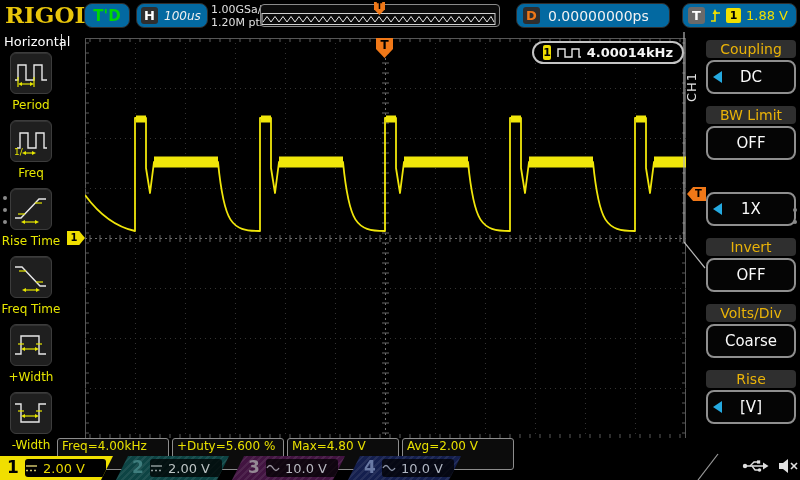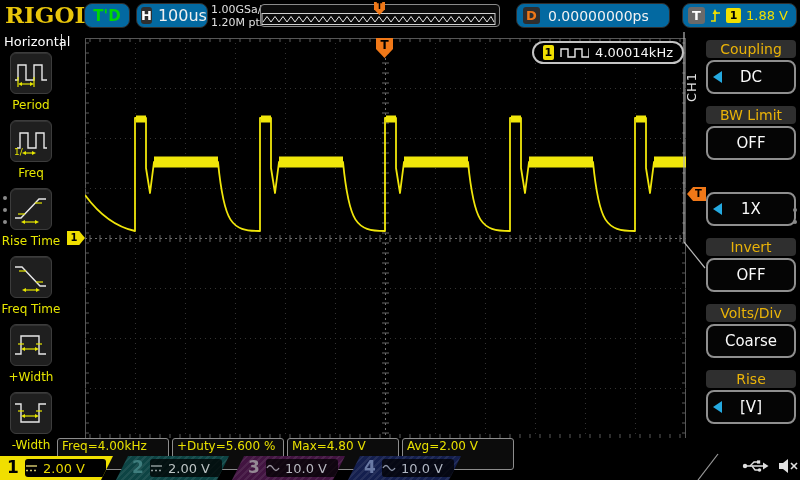--- a/index.html
+++ b/index.html
@@ -9,21 +9,21 @@
 
   
   .logo{left:5px;top:1px;font-family:"DejaVu Serif",serif;font-weight:bold;font-size:23px;color:#e9c60b;}
   .badge{background:#0369a1;border:1px solid #2e2e2e;border-radius:8px;height:25px;top:3px;
          display:flex;align-items:center;box-sizing:border-box;}
   .td-badge{left:84px;width:46px;justify-content:center;color:#00d800;font-weight:bold;font-size:15px;}
   .h-box{left:136px;width:72px;padding:0 4px;gap:6px;}
   .keysq{width:17px;height:17px;border-radius:3px;display:flex;align-items:center;justify-content:center;
          font-weight:bold;font-size:13px;}
   .h-key{background:#2f2f2f;color:#fff;}
-  .h-val{color:#f0f0f0;font-size:16px;}
+  .h-val{color:#f0f0f0;font-size:12px;font-style:italic;}
   .samples{left:211px;top:3px;color:#e0e0e0;font-size:11px;line-height:13px;}
   .preview{left:260px;top:4px;width:240px;height:23px;background:#0b0b0b;border:1px solid #8a8a8a;
            border-radius:4px;box-sizing:border-box;}
   .ptrig{left:374px;top:2px;width:11px;height:13px;background:#f07818;color:#000;font-size:8px;font-weight:bold;
          text-align:center;line-height:9px;clip-path:polygon(0 0,100% 0,100% 55%,50% 100%,0 55%);}
   .d-box{left:516px;width:154px;padding:0 6px;gap:8px;}
   .d-key{background:#2e2e2e;color:#f07818;}
   .d-val{color:#f2f2f2;font-size:14px;}
   .t-box{left:682px;width:115px;padding:0 5px;gap:5px;}
   .t-key{background:#6a6a6a;color:#fff;}
@@ -39,21 +39,21 @@
         box-shadow:inset 0 1px 0 #333;}
   .llabel{left:0;width:62px;text-align:center;color:#e6e600;font-size:12px;}
   .pagedot{width:4px;height:4px;border-radius:50%;background:#8a8a8a;}
 
   
   #grid-svg{left:85px;top:38px;}
   .freq-badge{left:532px;top:41px;width:152px;height:23px;background:#000;border:2px solid #c4c4c4;
               border-radius:12px;display:flex;align-items:center;gap:6px;padding:0 9px;box-sizing:border-box;}
   .fb-ch{width:15px;height:15px;background:#f0df00;border-radius:2px;color:#000;font-weight:bold;font-size:11px;
          display:flex;align-items:center;justify-content:center;}
-  .fb-val{color:#f5f5f5;font-size:13px;}
+  .fb-val{color:#f5f5f5;font-size:13px;font-weight:bold;}
   .trig-pos{left:376px;top:38px;width:17px;height:20px;background:#f07818;color:#000;font-weight:bold;
             font-size:12px;text-align:center;line-height:15px;
             clip-path:polygon(0 0,100% 0,100% 55%,50% 100%,0 55%);}
   .trig-lvl{left:687px;top:187px;width:19px;height:14px;background:#f07818;color:#000;font-weight:bold;
             font-size:10px;text-align:center;line-height:14px;padding-left:4px;box-sizing:border-box;
             clip-path:polygon(32% 0,100% 0,100% 100%,32% 100%,0 50%);}
   .ch1-mark{left:67px;top:231px;width:18px;height:14px;background:#f0df00;color:#000;font-weight:bold;
             font-size:10px;text-align:center;line-height:14px;padding-right:4px;box-sizing:border-box;
             clip-path:polygon(0 0,68% 0,100% 50%,68% 100%,0 100%);}
 

